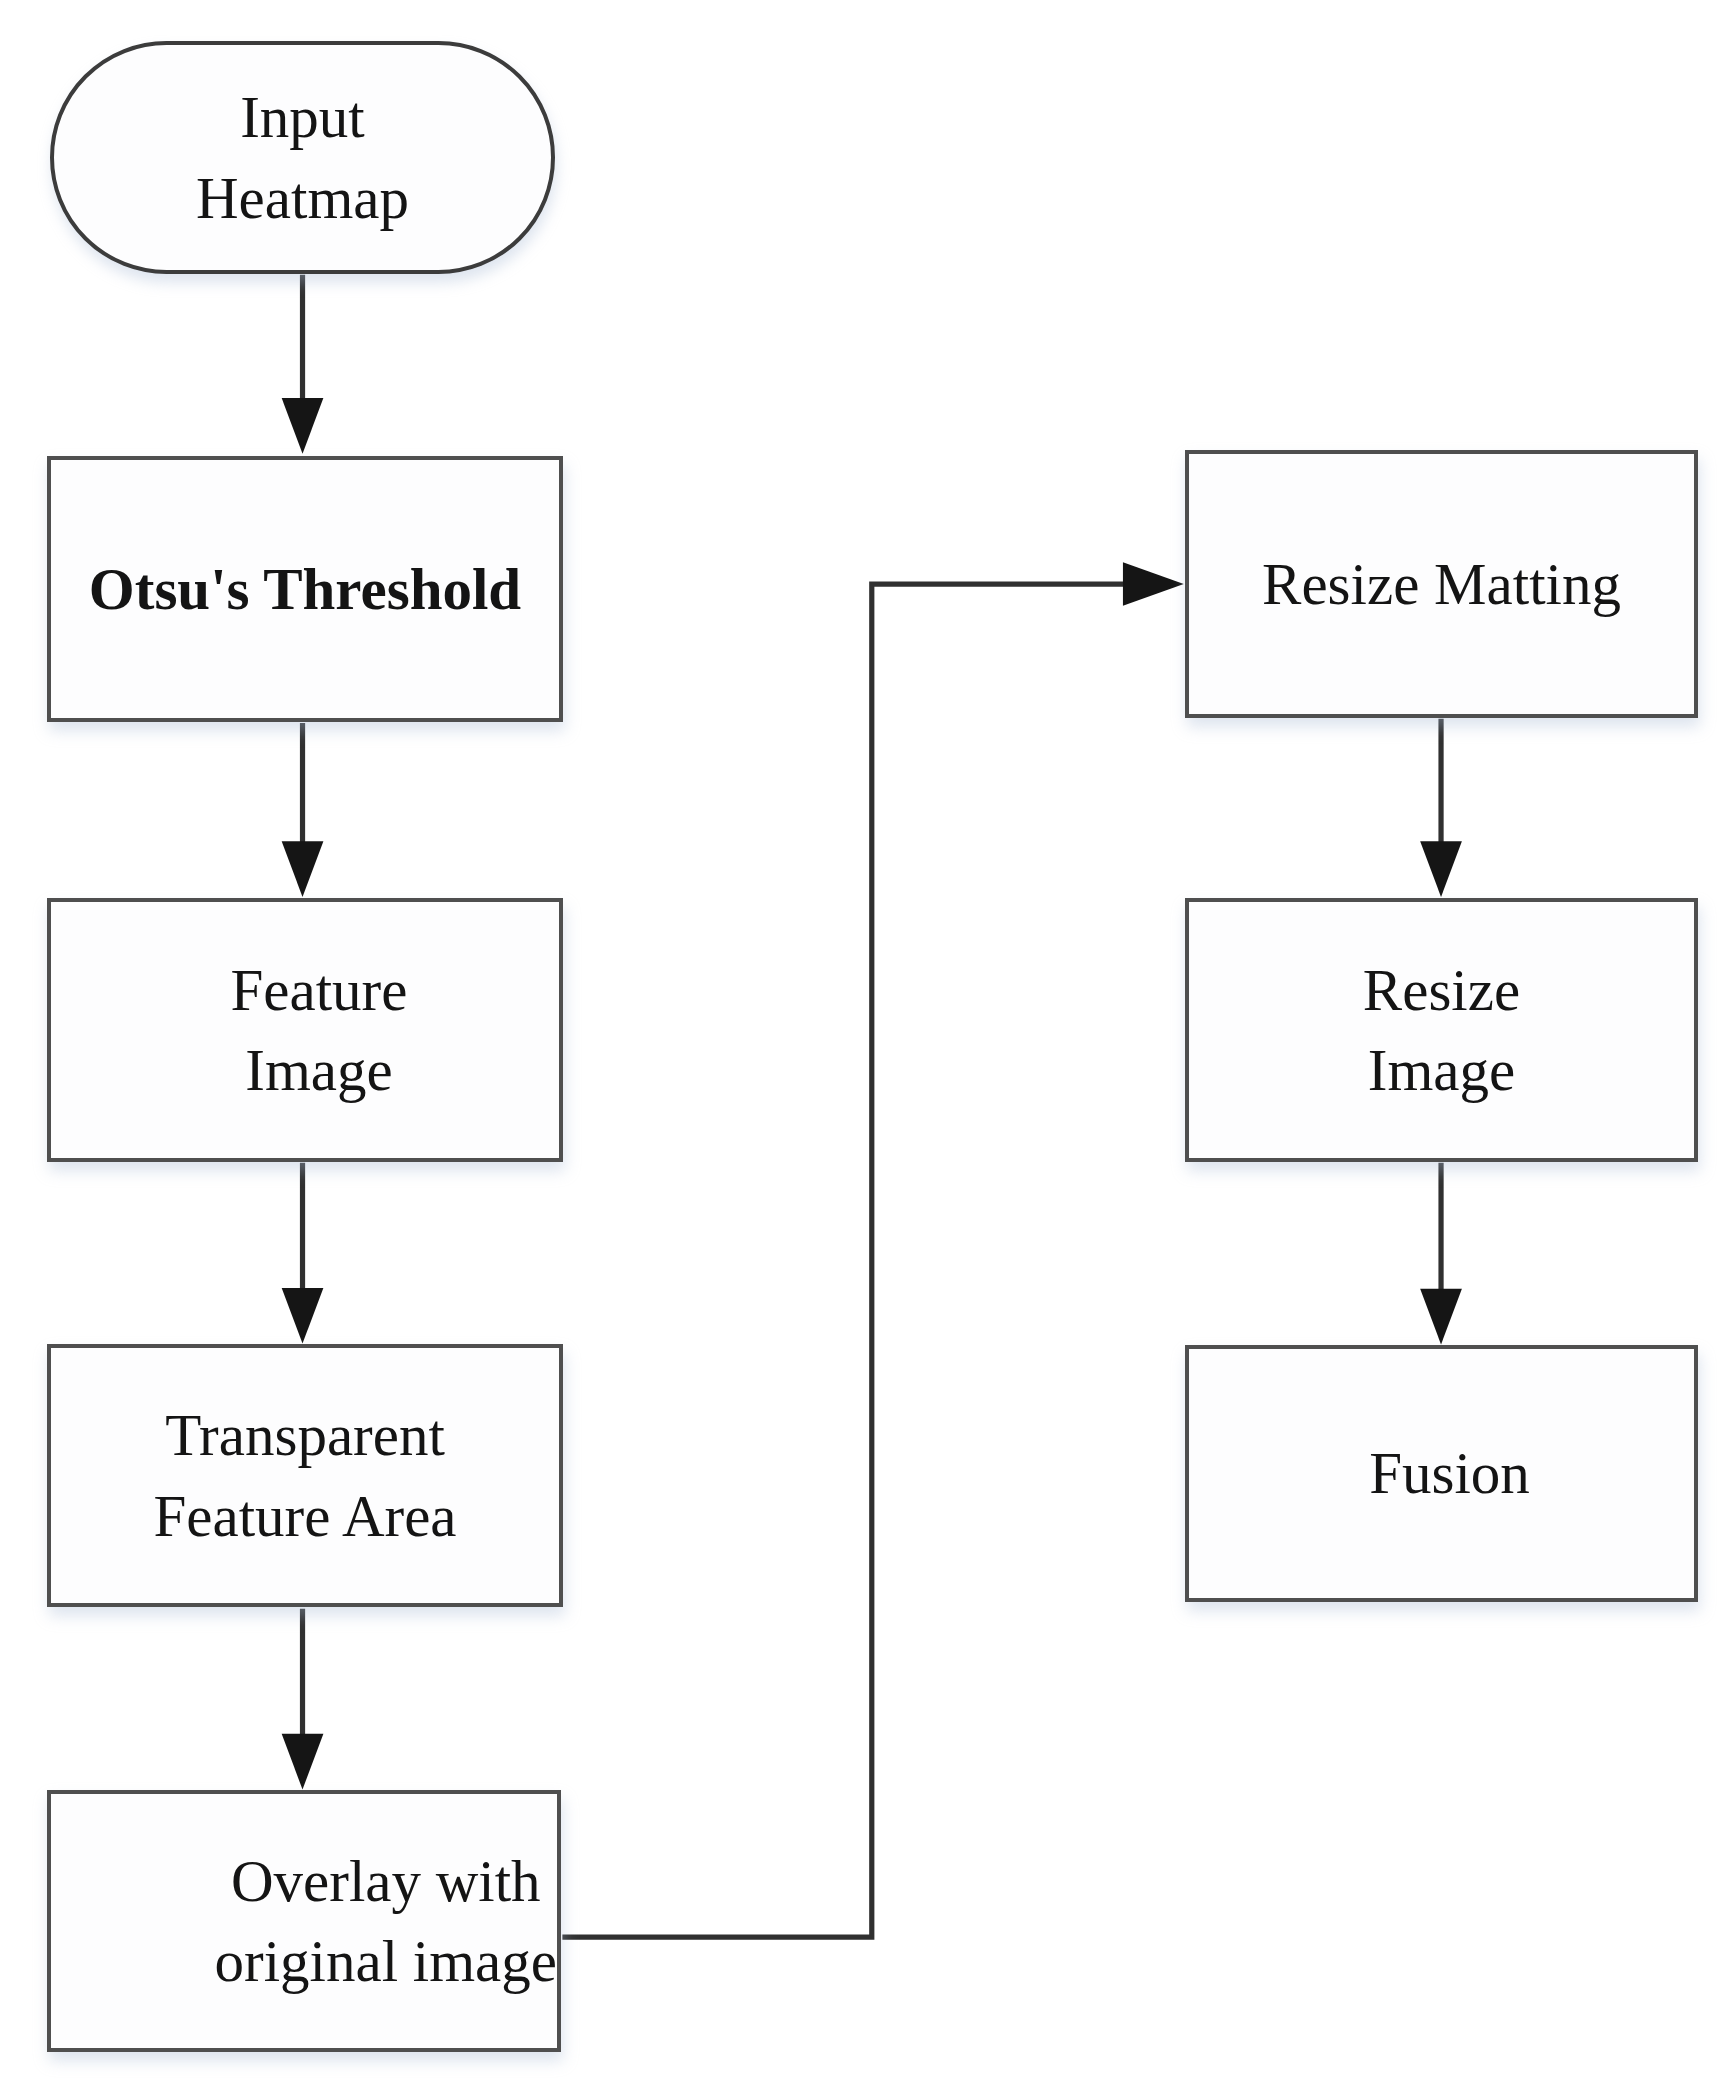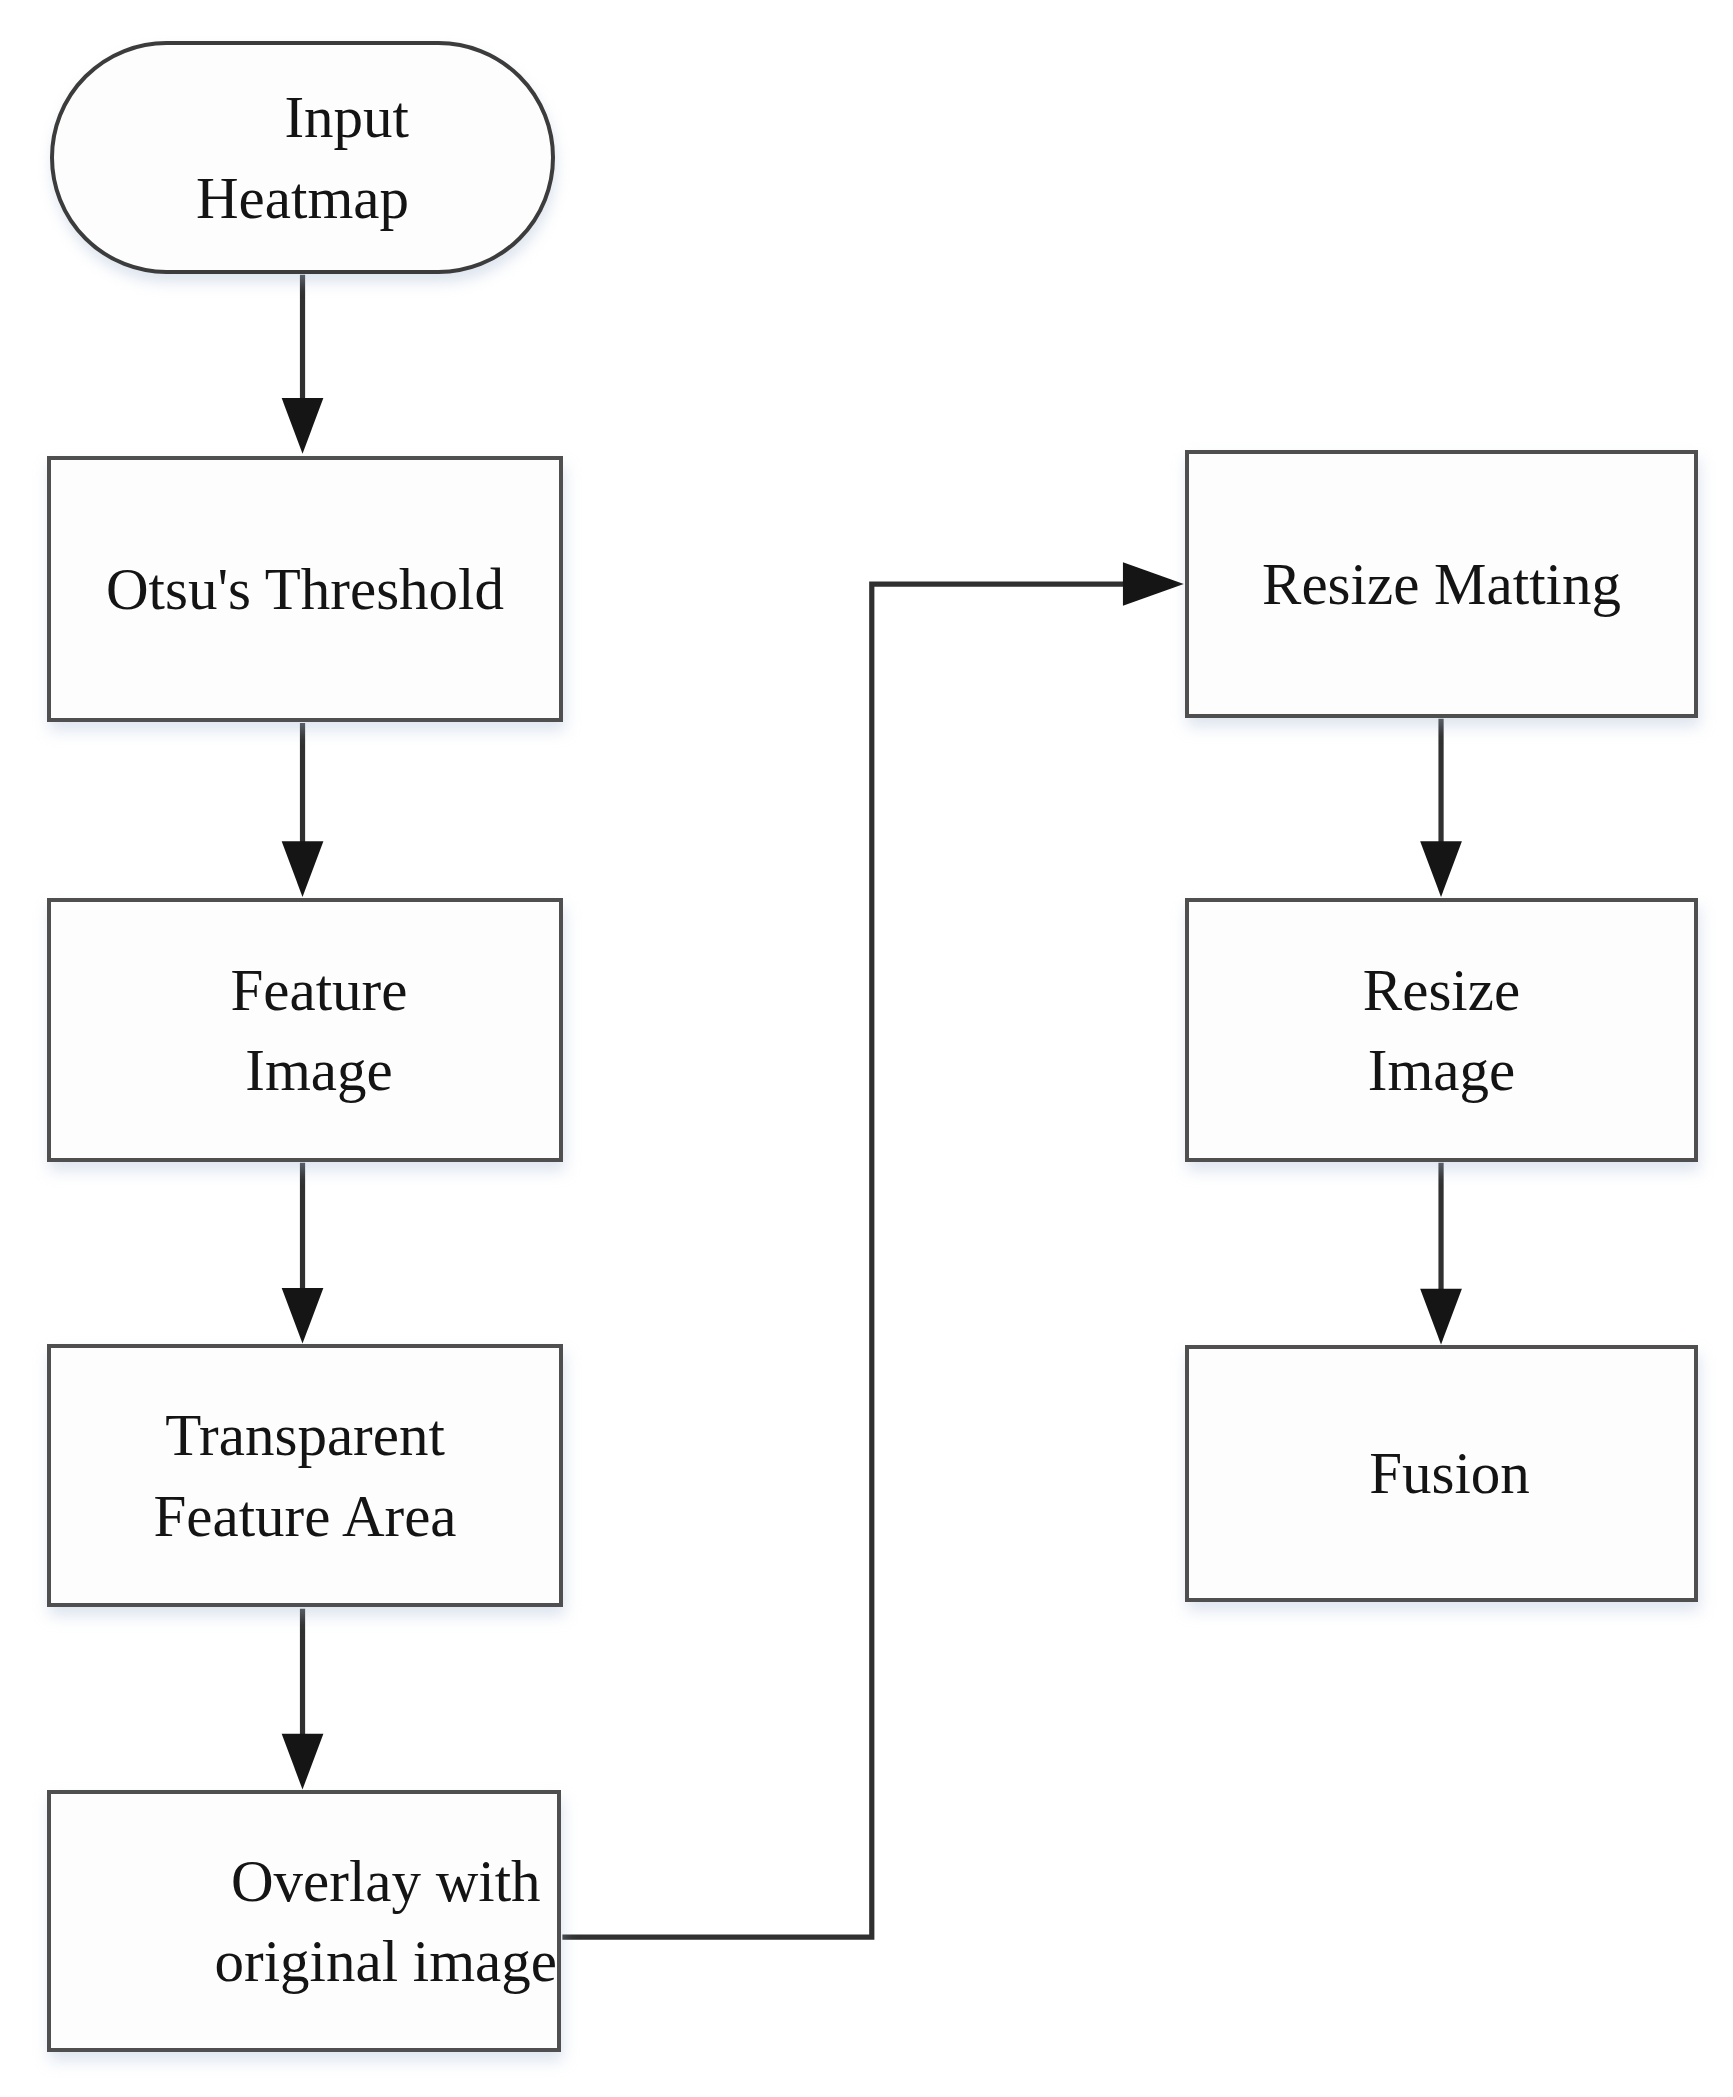--- a/index.html
+++ b/index.html
@@ -26,25 +26,24 @@
     text-align: center;
     color: #141414;
     font-size: 59px;
     line-height: 1.36;
     white-space: pre-line;
     box-shadow: 1.7px 8.7px 14px rgba(168,186,212,0.38);
   }
   .node.stadium {
     border-radius: 122px;
     border-color: #3c3c3c;
-    text-align: right;
   }
   
   #n-input      { left: 50px;   top: 41px;   width: 505px; height: 233px; }
-  #n-otsu       { left: 47px;   top: 456px;  width: 516px; height: 266px; }
+  #n-otsu       { left: 47px;   top: 456px;  width: 516px; height: 266px; font-weight: bold; }
   #n-feature    { left: 47px;   top: 898px; width: 516px; height: 264px; padding-left: 28px; }
   #n-transparent{ left: 47px;   top: 1344px; width: 516px; height: 263px; text-align: center; }
   #n-overlay    { left: 47px;   top: 1790px; width: 514px; height: 262px; justify-content: flex-end; }
   #n-matting    { left: 1185px; top: 450px;  width: 513px; height: 268px; }
   #n-resize     { left: 1185px; top: 898px; width: 513px; height: 264px; }
   #n-fusion     { left: 1185px; top: 1345px; width: 513px; height: 257px; padding-left: 16px; }
 
   #connector-layer {
     position: absolute;
     left: 0; top: 0;

